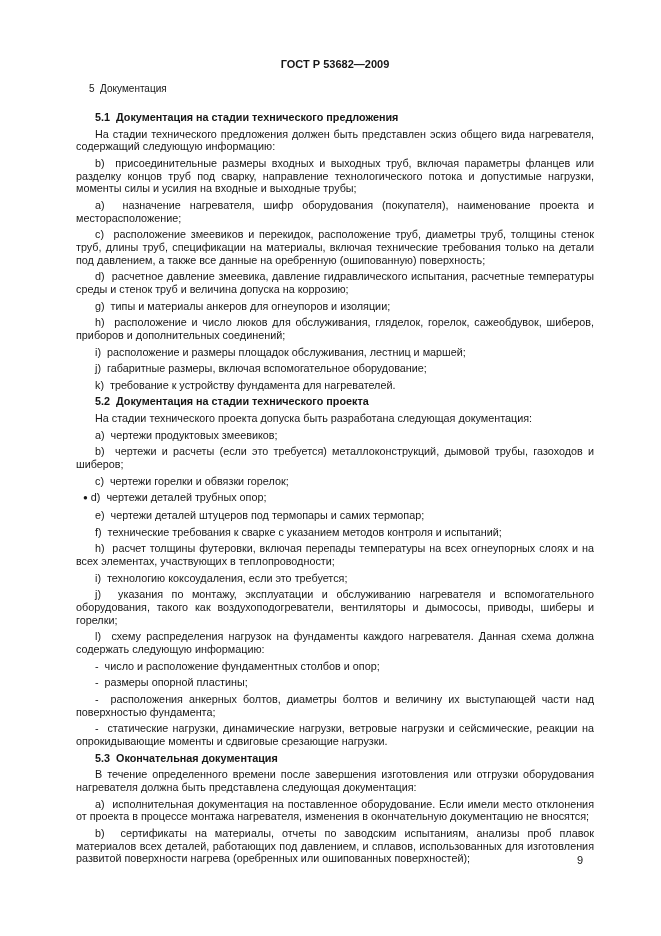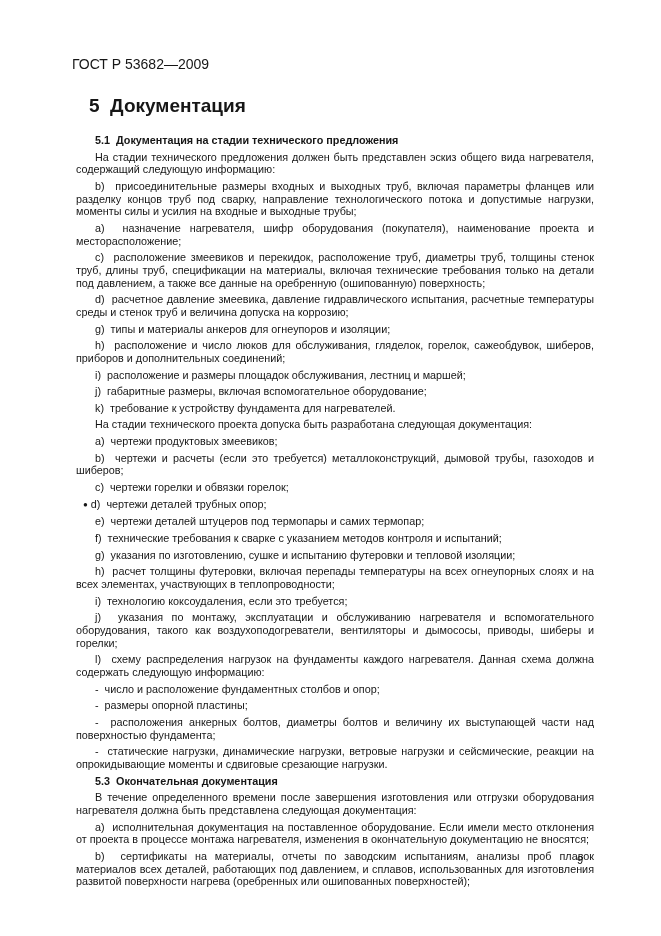--- a/index.html
+++ b/index.html
@@ -12,29 +12,29 @@
     overflow: hidden;
   }
   .page {
     position: relative;
     box-sizing: border-box;
     width: 661px;
     height: 936px;
     padding: 58px 63px 0 72px;
   }
   .doc-code {
-    text-align: left;
-    font-weight: normal;
-    font-size: 14px;
+    text-align: center;
+    font-weight: bold;
+    font-size: 11px;
     line-height: 13px;
   }
   .section-title {
-    font-size: 19px;
-    font-weight: bold;
-    margin: 24px 0 17px 17px;
+    font-size: 10px;
+    font-weight: normal;
+    margin: 12px 0 17px 17px;
   }
   .block {
     margin: 4px;
     font-size: 10.8px;
     line-height: 12.65px;
     text-align: justify;
     text-indent: 19px;
     hyphens: none;
   }
   .subheading {
@@ -67,28 +67,28 @@
       <p class="block para">На стадии технического предложения должен быть представлен эскиз общего вида нагревателя, содержащий следующую информацию:</p>
       <p class="block item">b)&nbsp; присоединительные размеры входных и выходных труб, включая параметры фланцев или разделку концов труб под сварку, направление технологического потока и допустимые нагрузки, моменты силы и усилия на входные и выходные трубы;</p>
       <p class="block item">a)&nbsp; назначение нагревателя, шифр оборудования (покупателя), наименование проекта и месторасположение;</p>
       <p class="block item">c)&nbsp; расположение змеевиков и перекидок, расположение труб, диаметры труб, толщины стенок труб, длины труб, спецификации на материалы, включая технические требования только на детали под давлением, а также все данные на оребренную (ошипованную) поверхность;</p>
       <p class="block item">d)&nbsp; расчетное давление змеевика, давление гидравлического испытания, расчетные температуры среды и стенок труб и величина допуска на коррозию;</p>
       <p class="block item">g)&nbsp; типы и материалы анкеров для огнеупоров и изоляции;</p>
       <p class="block item">h)&nbsp; расположение и число люков для обслуживания, гляделок, горелок, сажеобдувок, шиберов, приборов и дополнительных соединений;</p>
       <p class="block item">i)&nbsp; расположение и размеры площадок обслуживания, лестниц и маршей;</p>
       <p class="block item">j)&nbsp; габаритные размеры, включая вспомогательное оборудование;</p>
       <p class="block item">k)&nbsp; требование к устройству фундамента для нагревателей.</p>
+      <p class="block subheading">5.2&nbsp; Документация на стадии технического проекта</p>
       <p class="block para">На стадии технического проекта допуска быть разработана следующая документация:</p>
       <p class="block item">a)&nbsp; чертежи продуктовых змеевиков;</p>
       <p class="block item">b)&nbsp; чертежи и расчеты (если это требуется) металлоконструкций, дымовой трубы, газоходов и шиберов;</p>
       <p class="block item">c)&nbsp; чертежи горелки и обвязки горелок;</p>
       <p class="block bullet-item"><span class="bullet">●</span>d)&nbsp; чертежи деталей трубных опор;</p>
       <p class="block item">e)&nbsp; чертежи деталей штуцеров под термопары и самих термопар;</p>
       <p class="block item">f)&nbsp; технические требования к сварке с указанием методов контроля и испытаний;</p>
-      <p class="block item">g)&nbsp; указания по изготовлению, сушке и испытанию футеровки и тепловой изоляции;</p>
       <p class="block item">h)&nbsp; расчет толщины футеровки, включая перепады температуры на всех огнеупорных слоях и на всех элементах, участвующих в теплопроводности;</p>
       <p class="block item">i)&nbsp; технологию коксоудаления, если это требуется;</p>
       <p class="block item">j)&nbsp; указания по монтажу, эксплуатации и обслуживанию нагревателя и вспомогательного оборудования, такого как воздухоподогреватели, вентиляторы и дымососы, приводы, шиберы и горелки;</p>
       <p class="block item">l)&nbsp; схему распределения нагрузок на фундаменты каждого нагревателя. Данная схема должна содержать следующую информацию:</p>
       <p class="block dash-item">-&nbsp; число и расположение фундаментных столбов и опор;</p>
       <p class="block dash-item">-&nbsp; размеры опорной пластины;</p>
       <p class="block dash-item">-&nbsp; расположения анкерных болтов, диаметры болтов и величину их выступающей части над поверхностью фундамента;</p>
       <p class="block dash-item">-&nbsp; статические нагрузки, динамические нагрузки, ветровые нагрузки и сейсмические, реакции на опрокидывающие моменты и сдвиговые срезающие нагрузки.</p>
       <p class="block subheading">5.3&nbsp; Окончательная документация</p>
       <p class="block para">В течение определенного времени после завершения изготовления или отгрузки оборудования нагревателя должна быть представлена следующая документация:</p>

